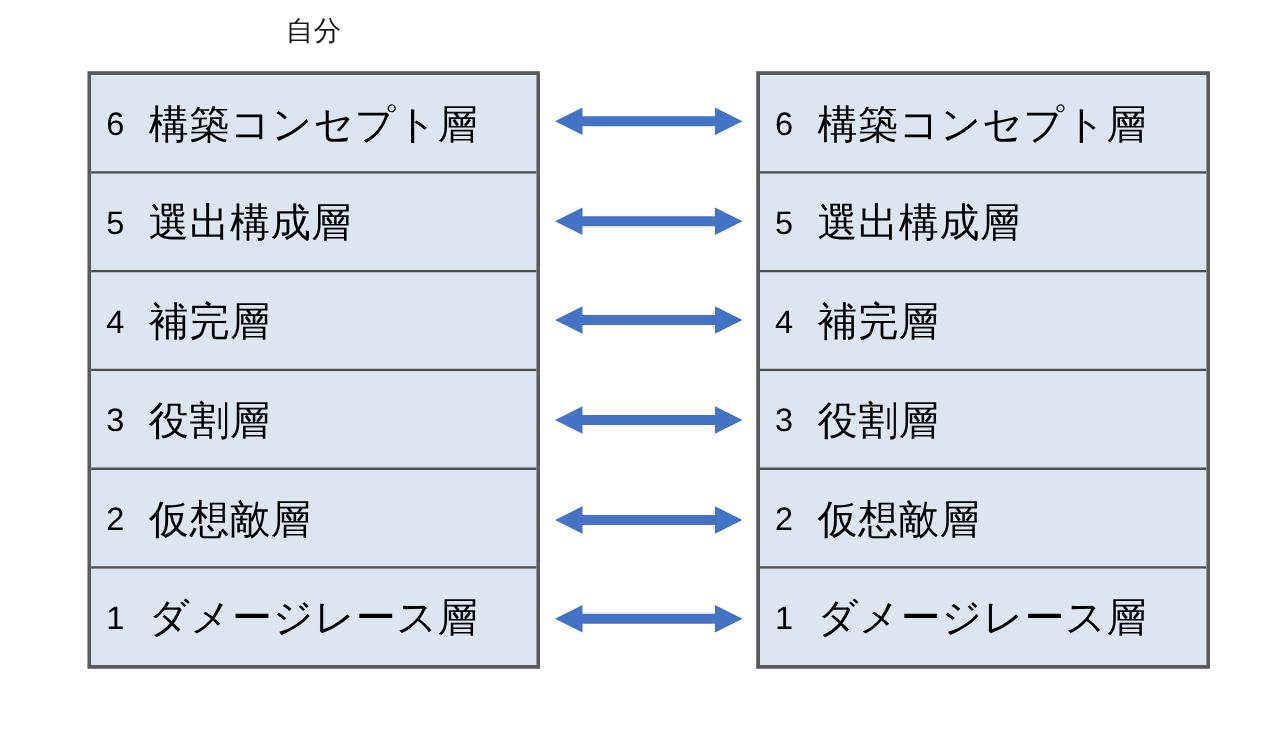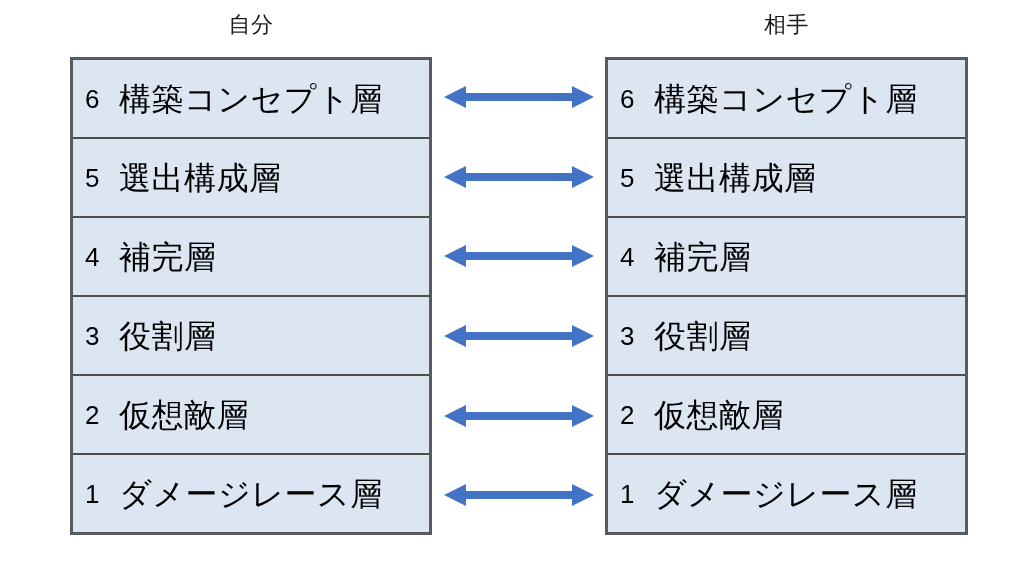--- a/index.html
+++ b/index.html
@@ -100,21 +100,20 @@
   }
   .arrow-slot svg { display: block; }
 </style>
 </head>
 <body>
 
 <div id="canvas">
 
   <div class="col-header left">自分</div>
 
-  <div class="col-header right">相手</div>
 
   <div class="stack left" id="stack-left">
       <div class="layer-row">
         <span class="layer-num">6</span>
         <span class="layer-label">構築コンセプト層</span>
       </div>
       <div class="layer-row">
         <span class="layer-num">5</span>
         <span class="layer-label">選出構成層</span>
       </div>

